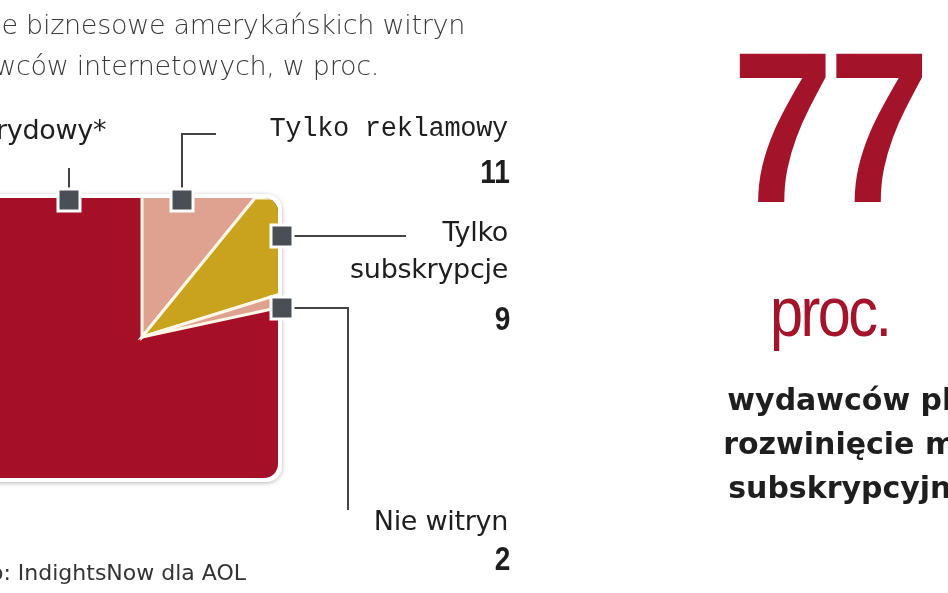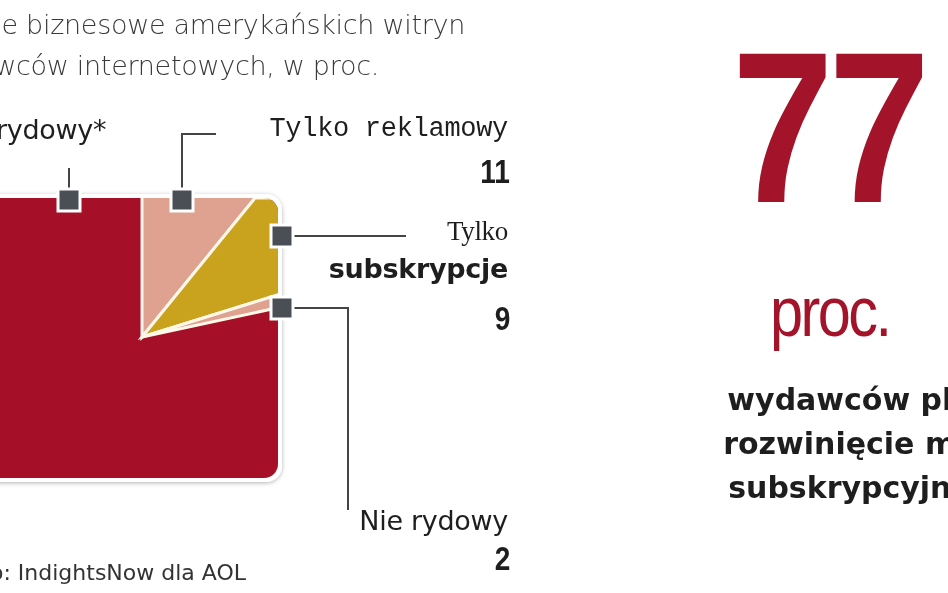--- a/index.html
+++ b/index.html
@@ -49,24 +49,24 @@
     <rect x="58" y="189" width="22" height="22"></rect>
     <rect x="171" y="189" width="22" height="22"></rect>
     <rect x="271" y="225" width="22" height="22"></rect>
     <rect x="271" y="297" width="22" height="22"></rect>
   </g>
 </svg>
 
 <div class="abs lbl" style="left:-4px;top:114px;">rydowy*</div>
 <div class="abs lbl" style="right:440px;top:114px;font-family:Liberation Mono, monospace;">Tylko reklamowy</div>
 <div class="abs num" style="right:438px;top:153px;">11</div>
-<div class="abs lbl" style="right:440px;top:216px;font-family:Liberation Serif, serif;">Tylko</div>
-<div class="abs lbl" style="right:440px;top:253px;font-weight:bold;">subskrypcje</div>
+<div class="abs lbl" style="right:440px;top:216px;">Tylko</div>
+<div class="abs lbl" style="right:440px;top:253px;">subskrypcje</div>
 <div class="abs num" style="right:438px;top:300px;">9</div>
-<div class="abs lbl" style="right:440px;top:505px;">Nie rydowy</div>
+<div class="abs lbl" style="right:440px;top:505px;">Nie witryn</div>
 <div class="abs num" style="right:438px;top:540px;">2</div>
 
 <div class="abs src">o: IndightsNow dla AOL</div>
 
 <div class="abs big">77</div>
 <div class="abs proc">proc.</div>
 <div class="abs desc">
   <div>wydawców pla</div>
   <div>rozwinięcie mo</div>
   <div>subskrypcyjne</div>

